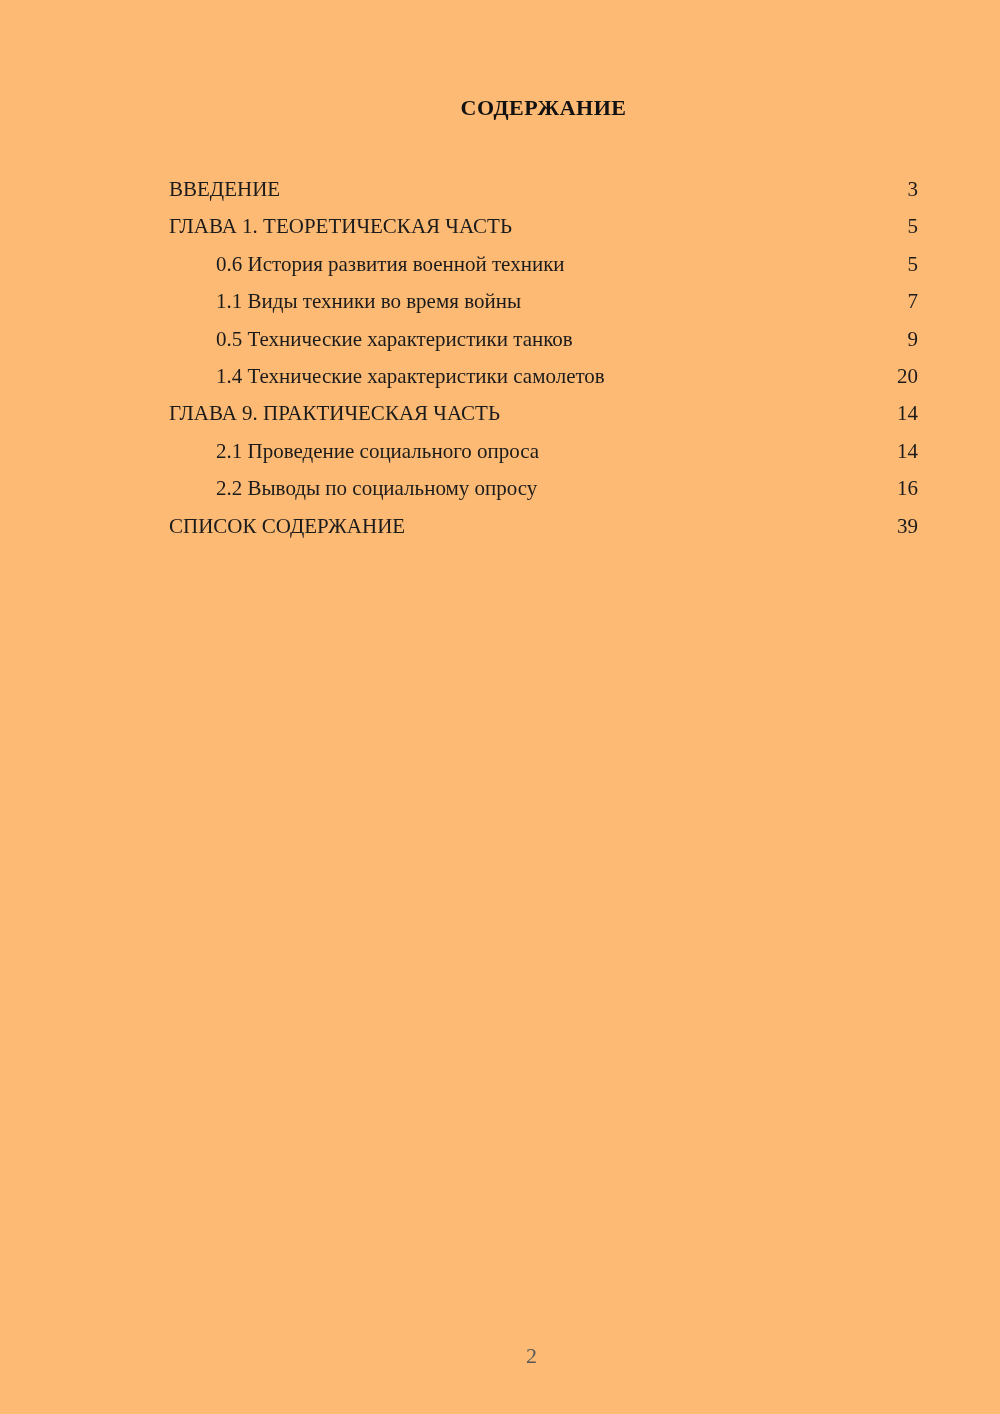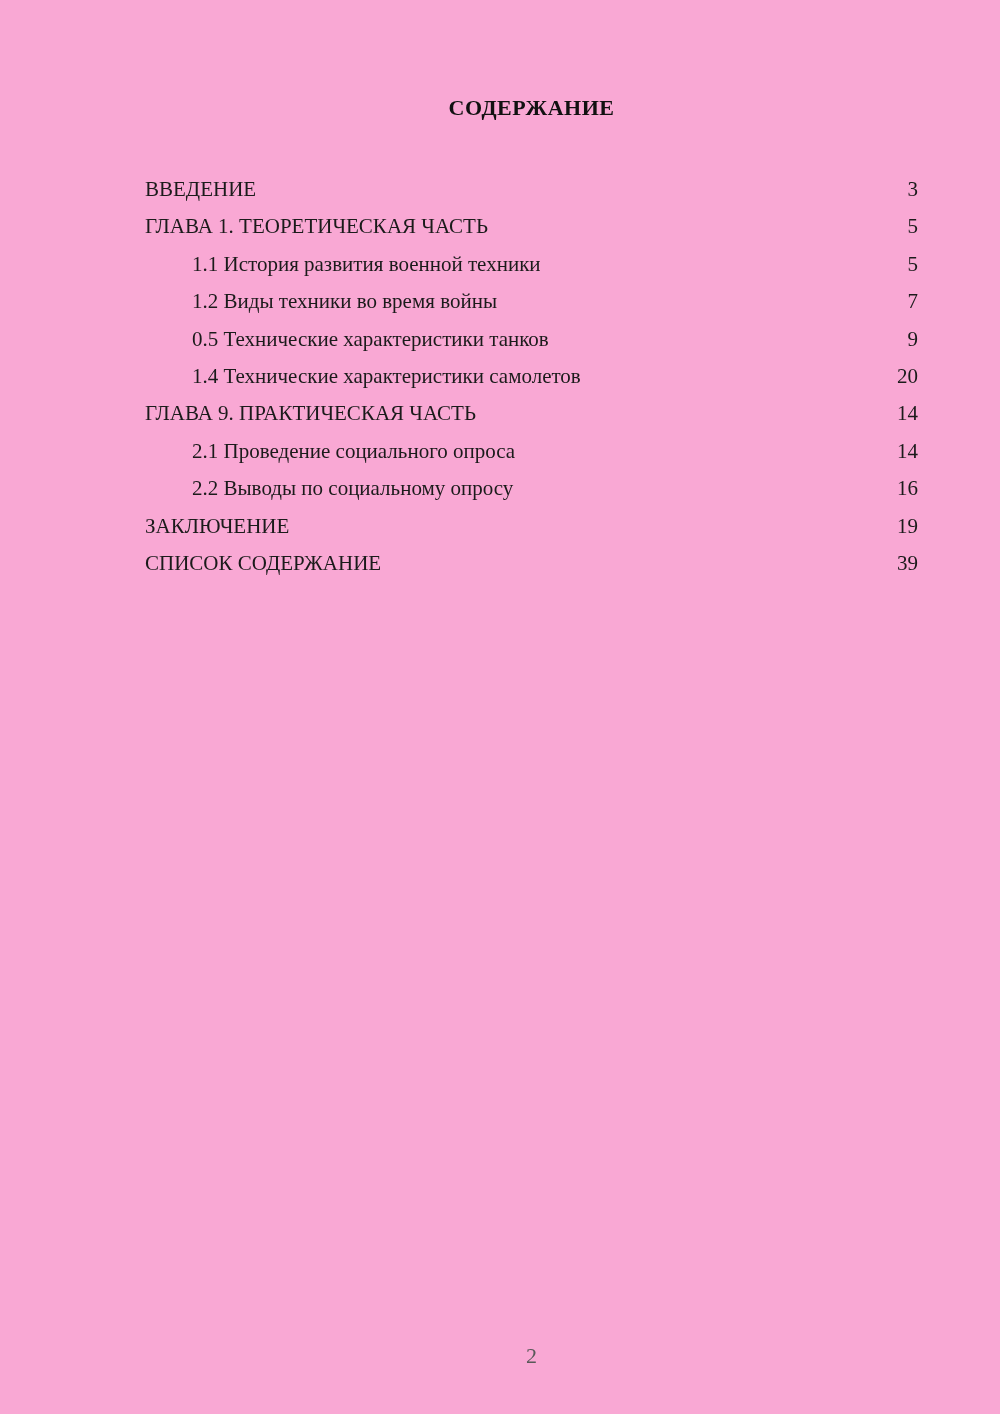--- a/index.html
+++ b/index.html
@@ -4,25 +4,26 @@
 <style>
   html, body {
     margin: 0;
     padding: 0;
     background: #ffffff;
   }
   .page {
     position: relative;
     width: 1000px;
     height: 1414px;
-    background: #f9a8d4;
+    background: #fdba74;
     font-family: "Liberation Serif", "DejaVu Serif", serif;
     color: #1b1b1b;
     overflow: hidden;
     box-sizing: border-box;
+    padding-left: 24px;
   }
   .doc-title {
     margin: 0;
     padding-top: 95px;
     text-align: center;
     font-size: 22px;
     font-weight: bold;
     letter-spacing: 0.5px;
     color: #111111;
     
@@ -72,25 +73,25 @@
   <div class="toc" id="toc-list">
       <div class="toc-row level-1">
         <span class="toc-label">ВВЕДЕНИЕ</span>
         <span class="toc-page">3</span>
       </div>
       <div class="toc-row level-1">
         <span class="toc-label">ГЛАВА 1. ТЕОРЕТИЧЕСКАЯ ЧАСТЬ</span>
         <span class="toc-page">5</span>
       </div>
       <div class="toc-row level-2">
-        <span class="toc-label">1.1 История развития военной техники</span>
+        <span class="toc-label">0.6 История развития военной техники</span>
         <span class="toc-page">5</span>
       </div>
       <div class="toc-row level-2">
-        <span class="toc-label">1.2 Виды техники во время войны</span>
+        <span class="toc-label">1.1 Виды техники во время войны</span>
         <span class="toc-page">7</span>
       </div>
       <div class="toc-row level-2">
         <span class="toc-label">0.5 Технические характеристики танков</span>
         <span class="toc-page">9</span>
       </div>
       <div class="toc-row level-2">
         <span class="toc-label">1.4 Технические характеристики самолетов</span>
         <span class="toc-page">20</span>
       </div>
@@ -100,24 +101,20 @@
       </div>
       <div class="toc-row level-2">
         <span class="toc-label">2.1 Проведение социального опроса</span>
         <span class="toc-page">14</span>
       </div>
       <div class="toc-row level-2">
         <span class="toc-label">2.2 Выводы по социальному опросу</span>
         <span class="toc-page">16</span>
       </div>
       <div class="toc-row level-1">
-        <span class="toc-label">ЗАКЛЮЧЕНИЕ</span>
-        <span class="toc-page">19</span>
-      </div>
-      <div class="toc-row level-1">
         <span class="toc-label">СПИСОК СОДЕРЖАНИЕ</span>
         <span class="toc-page">39</span>
       </div>
     </div>
 
   <div class="page-footer">2</div>
 
 </div>
 
 </body></html>

